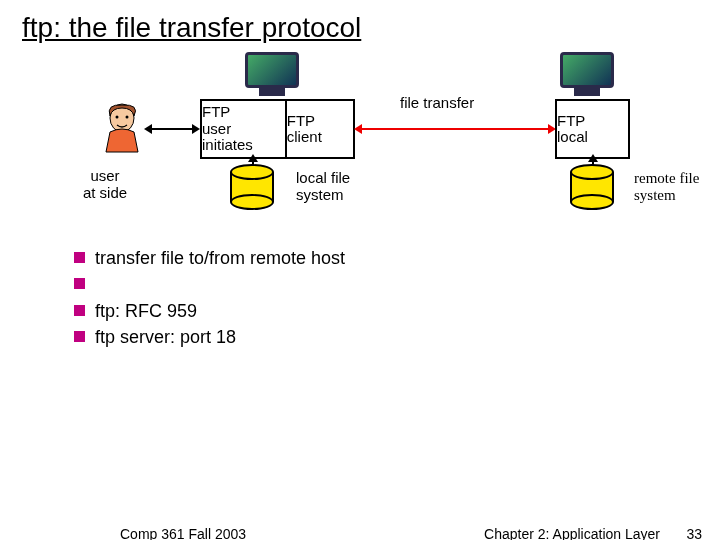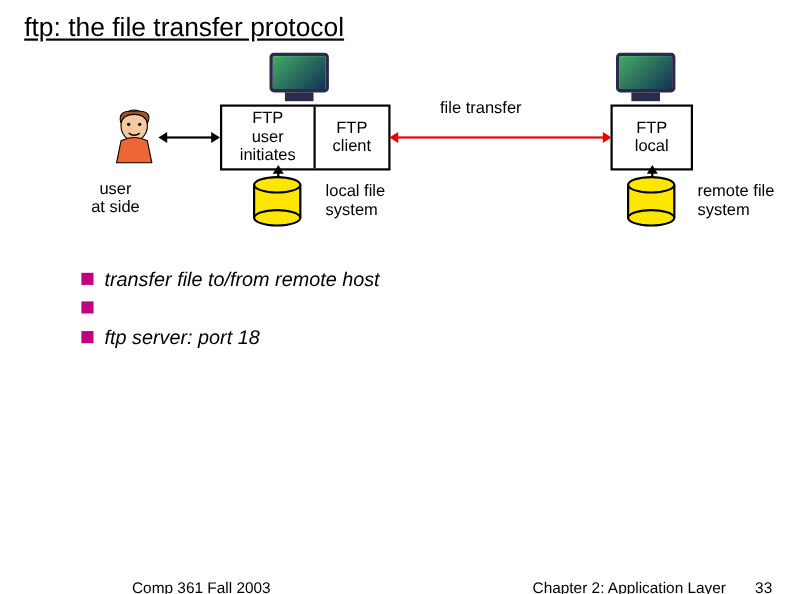--- a/index.html
+++ b/index.html
@@ -1,55 +1,55 @@
 <!DOCTYPE html>
 <html><head>
 <meta charset="utf-8">
 <style>
   * { box-sizing: border-box; margin: 0; padding: 0; }
   body { width: 720px; height: 540px; font-family: "Comic Sans MS", cursive, sans-serif; background: #fff; color: #000; position: relative; }
-  .title { font-size: 24px; text-decoration: underline; padding: 12px 0 0 22px; }
+  .title { font-size: 28px; text-decoration: underline; padding: 12px 0 0 22px; }
   .diagram { position: relative; height: 190px; margin-top: 10px; }
   .user-icon { position: absolute; left: 100px; top: 48px; }
   .arrow-hline { position: absolute; height: 2px; background: #000; }
   .arrow-hline::before, .arrow-hline::after { content: ""; position: absolute; width: 0; height: 0; border-top: 5px solid transparent; border-bottom: 5px solid transparent; top: -4px; }
   .arrow-hline::before { left: -6px; border-right: 8px solid #000; }
   .arrow-hline::after { right: -6px; border-left: 8px solid #000; }
   .red-arrow-hline { position: absolute; height: 2px; background: #e00; }
   .red-arrow-hline::before, .red-arrow-hline::after { content: ""; position: absolute; width: 0; height: 0; border-top: 5px solid transparent; border-bottom: 5px solid transparent; top: -4px; }
   .red-arrow-hline::before { left: -6px; border-right: 8px solid #e00; }
   .red-arrow-hline::after { right: -6px; border-left: 8px solid #e00; }
-  .box { position: absolute; border: 2px solid #000; background: #fff; font-size: 15px; text-align: center; display: flex; flex-direction: column; justify-content: center; line-height: 1.1; }
+  .box { position: absolute; border: 2px solid #000; background: #fff; font-size: 15px; display: flex; flex-direction: column; justify-content: center; line-height: 1.1; }
   .client-box { left: 200px; top: 45px; width: 155px; height: 60px; display: flex; flex-direction: row; }
   .client-left { flex: 1; border-right: 2px solid #000; display: flex; flex-direction: column; justify-content: center; }
   .client-right { flex: 0.8; display: flex; flex-direction: column; justify-content: center; }
   .server-box { left: 555px; top: 45px; width: 75px; height: 60px; }
   .label-ft { position: absolute; left: 400px; top: 40px; font-size: 15px; }
   .host-label { position: absolute; left: 60px; top: 114px; font-size: 15px; text-align: center; width: 90px; line-height: 1.1; }
   .drum { position: absolute; width: 44px; height: 46px; }
   .drum .side { position: absolute; left: 0; top: 8px; width: 44px; height: 30px; background: #ffe600; border-left: 2px solid #000; border-right: 2px solid #000; }
   .drum .top { position: absolute; left: 0; top: 0; width: 44px; height: 16px; background: #ffe600; border: 2px solid #000; border-radius: 50%; z-index: 2; }
   .drum .bot { position: absolute; left: 0; top: 30px; width: 44px; height: 16px; background: #ffe600; border: 2px solid #000; border-radius: 50%; }
   .drum1 { left: 230px; top: 110px; }
   .drum2 { left: 570px; top: 110px; }
   .fs-label { position: absolute; font-size: 15px; line-height: 1.1; margin-left: 16px; }
   .fs1 { left: 280px; top: 116px; }
-  .fs2 { left: 618px; top: 116px; }
+  .fs2 { left: 618px; top: 116px; font-family: Liberation Serif, serif; }
   .varrow { position: absolute; width: 2px; background: #000; }
   .varrow::before { content:""; position:absolute; top:-6px; left:-4px; border-left:5px solid transparent; border-right:5px solid transparent; border-bottom:8px solid #000; }
   .varrow::after { content:""; position:absolute; bottom:-6px; left:-4px; border-left:5px solid transparent; border-right:5px solid transparent; border-top:8px solid #000; }
   .monitor { position: absolute; }
   .monitor .screen { width: 54px; height: 36px; background: linear-gradient(135deg,#4a6,#135); border: 3px solid #2a2a4a; border-radius: 4px; }
   .monitor .base { width: 26px; height: 8px; background: #2a2a4a; margin: 0 auto; }
   .mon1 { left: 245px; top: -2px; }
   .mon2 { left: 560px; top: -2px; }
   .bullets { padding: 0 30px 0 60px; font-size: 18px; line-height: 1.35; }
   .bullets ul { list-style: none; }
   .bullets li::before { content: ""; display: inline-block; width: 11px; height: 11px; background: #c00080; margin-right: 10px; margin-left: -22px; vertical-align: 1px; }
-  .bullets li { padding-left: 36px; margin: 2px 0; font-style: italic; }
+  .bullets li { padding-left: 36px; margin: 2px 0; }
   .bullets ul ul li::before { width: 10px; height: 10px; background: #0050c8; border-radius: 50%; }
   .bullets ul ul { margin-left: 28px; }
   .footer { position: absolute; bottom: 14px; width: 100%; font-size: 14px; }
   .footer-left { position: absolute; left: 120px; }
   .footer-right { position: absolute; right: 60px; }
   .footer-num { position: absolute; right: 18px; }
   u { text-decoration: underline; }
 </style>
 </head>
 <body>
@@ -125,20 +125,21 @@
   </div>
 </div>
 
 <div class="bullets">
   <ul>
     <li>transfer file to/from remote host</li>
     <li>
       <ul>
       </ul>
     </li>
+    <li>ftp: RFC 959</li>
     <li>ftp server: port 18</li>
   </ul>
 </div>
 
 <div class="footer">
   <span class="footer-left">Comp 361   Fall 2003</span>
   <span class="footer-right">Chapter 2: Application Layer</span>
   <span class="footer-num">33</span>
 </div>
 

